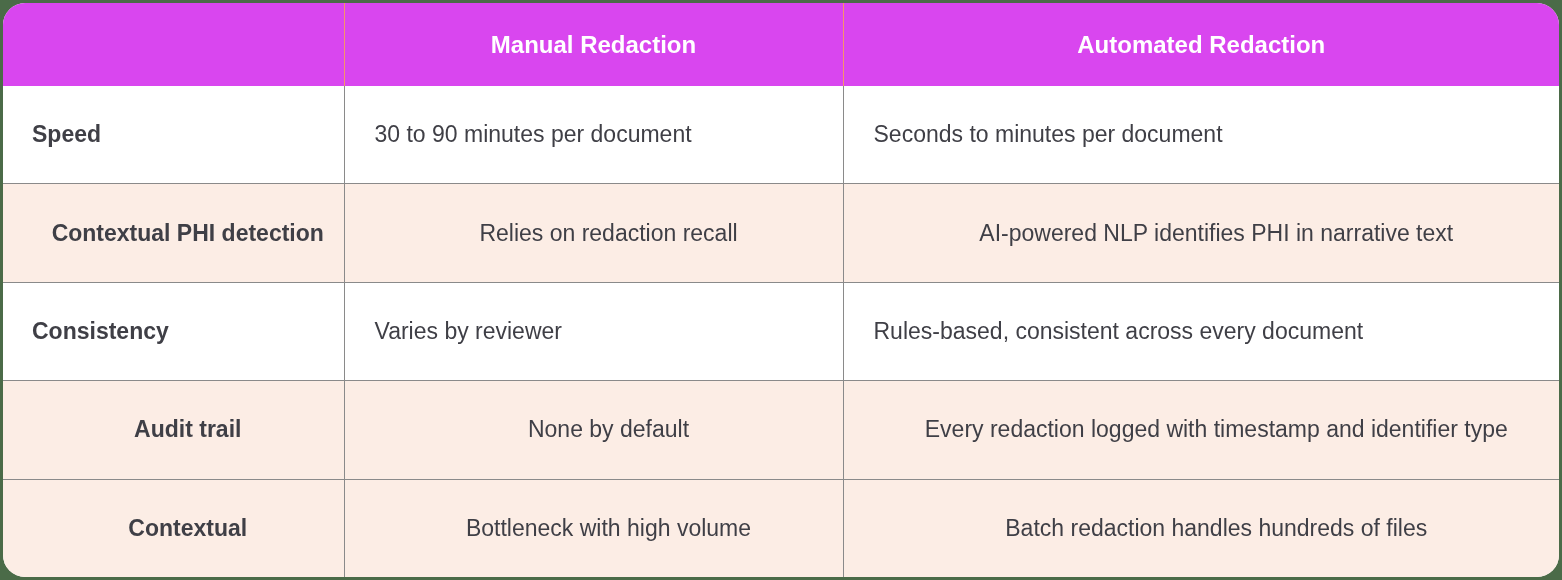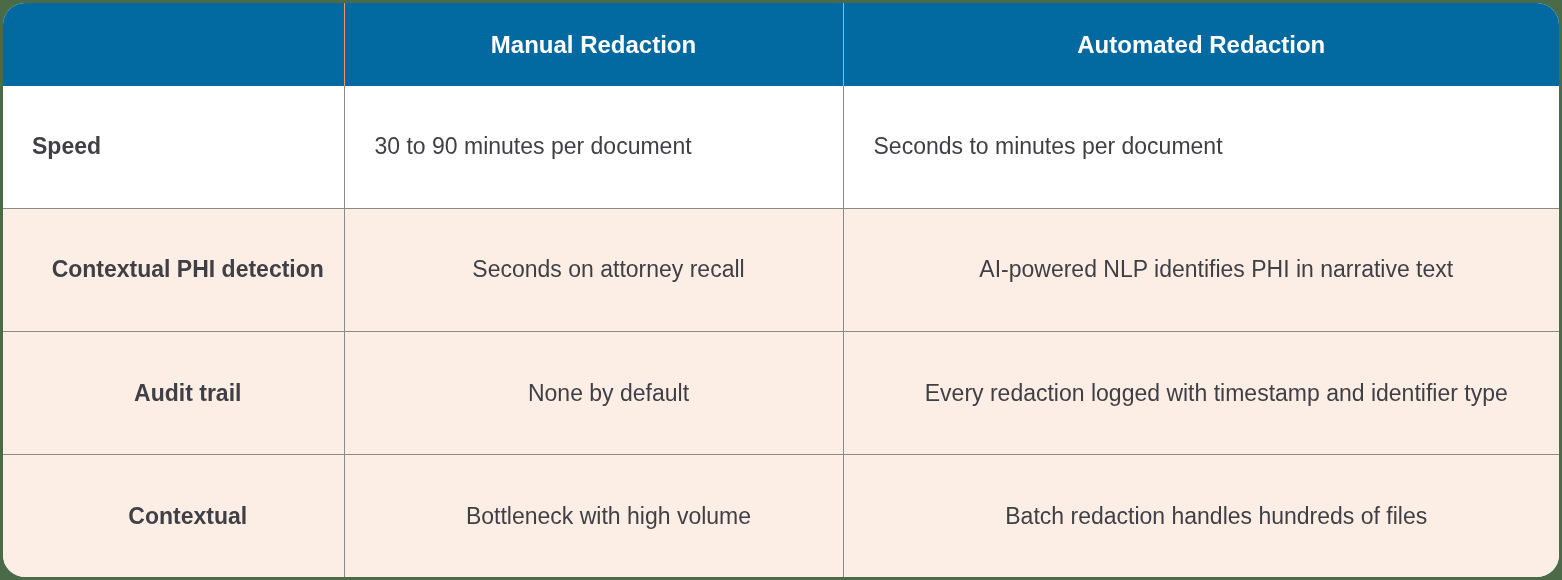--- a/index.html
+++ b/index.html
@@ -24,21 +24,21 @@
     width: 100%;
     height: 100%;
     border-collapse: collapse;
     table-layout: fixed;
     font-family: "Liberation Sans", sans-serif;
   }
   col.c1 { width: 341px; }
   col.c2 { width: 499px; }
   col.c3 { width: 716px; }
   thead th {
-    background: #0369a1;
+    background: #d946ef;
     color: #ffffff;
     font-weight: bold;
     font-size: 24px;
     height: 83px;
     text-align: center;
     padding: 0;
     border-left: 1px solid #f7936a;
   }
   thead th:first-child { border-left: none; }
   tbody td {
@@ -78,22 +78,27 @@
       </tr>
     </thead>
     <tbody>
       <tr class="plain">
         <td>Speed</td>
         <td>30 to 90 minutes per document</td>
         <td>Seconds to minutes per document</td>
       </tr>
       <tr class="alt">
         <td>Contextual PHI detection</td>
-        <td>Seconds on attorney recall</td>
+        <td>Relies on redaction recall</td>
         <td>AI-powered NLP identifies PHI in narrative text</td>
+      </tr>
+      <tr class="plain">
+        <td>Consistency</td>
+        <td>Varies by reviewer</td>
+        <td>Rules-based, consistent across every document</td>
       </tr>
       <tr class="alt">
         <td>Audit trail</td>
         <td>None by default</td>
         <td>Every redaction logged with timestamp and identifier type</td>
       </tr>
       <tr class="alt">
         <td>Contextual</td>
         <td>Bottleneck with high volume</td>
         <td>Batch redaction handles hundreds of files</td>

